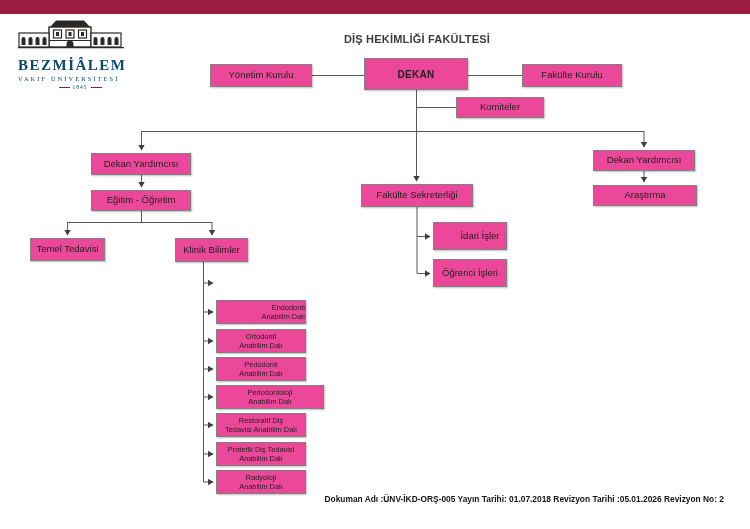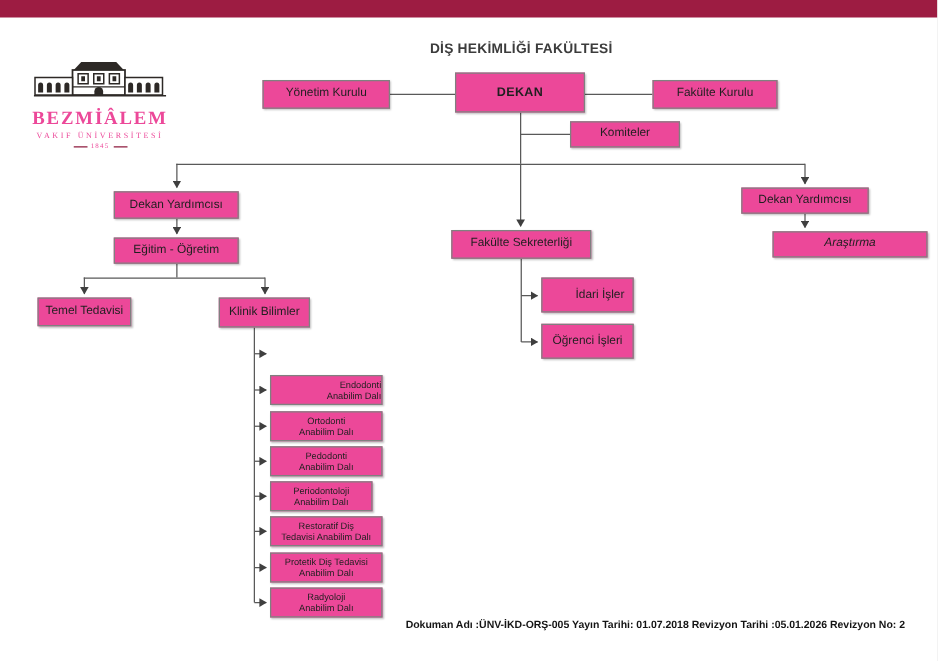--- a/index.html
+++ b/index.html
@@ -11,22 +11,22 @@
   .topbar {
     position:absolute; left:0; top:0; width:750px; height:14px;
     background:#9D1C42;
   }
   .title {
     position:absolute; left:280px; top:33px; width:274px;
     text-align:center; font-size:11px; font-weight:bold; color:#3c3c3c;
     letter-spacing:0.2px;
   }
   .logo {
-    position:absolute; left:18px; top:49px; width:124px; text-align:center;
-    color:#ec4899;
+    position:absolute; left:18px; top:20px; width:124px; 
+    color:#0c4a6e;
   }
   .logo-name {
     font-family:"Liberation Serif", serif; font-weight:bold;
     font-size:15px; letter-spacing:1.5px; margin-top:1px; white-space:nowrap;
   }
   .logo-sub {
     font-family:"Liberation Serif", serif; font-size:6.4px;
     letter-spacing:2.1px; margin-top:1px; white-space:nowrap;
   }
   .logo-year {
@@ -129,35 +129,35 @@
   <div class="node" style="left:91px; top:153px; width:100px; height:22px;">Dekan Yardımcısı</div>
   <div class="node" style="left:91px; top:190px; width:100px; height:21px;">Eğitim - Öğretim</div>
   <div class="node" style="left:30px; top:238px; width:75px; height:23px;">Temel Tedavisi</div>
   <div class="node" style="left:175px; top:238px; width:73px; height:24px;">Klinik Bilimler</div>
 
   <div class="node" style="left:361px; top:184px; width:112px; height:23px;">Fakülte Sekreterliği</div>
   <div class="node" style="left:433px; top:222px; width:74px; height:28px;padding-left:20px;">İdari İşler</div>
   <div class="node" style="left:433px; top:259px; width:74px; height:28px;">Öğrenci İşleri</div>
 
   <div class="node" style="left:593px; top:150px; width:102px; height:21px;">Dekan Yardımcısı</div>
-  <div class="node" style="left:618px; top:185px; width:124px; height:21px;font-style:italic;">Araştırma</div>
+  <div class="node" style="left:593px; top:185px; width:104px; height:21px;">Araştırma</div>
 
   <div class="node dept" style="left:216px; top:300px; width:90px; height:24px;align-items:flex-end;">
     <span>Endodonti</span>
     <span>Anabilim Dalı</span>
   </div>
   <div class="node dept" style="left:216px; top:329px; width:90px; height:24px;">
     <span>Ortodonti</span>
     <span>Anabilim Dalı</span>
   </div>
   <div class="node dept" style="left:216px; top:357px; width:90px; height:24px;">
     <span>Pedodonti</span>
     <span>Anabilim Dalı</span>
   </div>
-  <div class="node dept" style="left:216px; top:385px; width:82px; height:24px;">
+  <div class="node dept" style="left:216px; top:385px; width:108px; height:24px;">
     <span>Periodontoloji</span>
     <span>Anabilim Dalı</span>
   </div>
   <div class="node dept" style="left:216px; top:413px; width:90px; height:24px;">
     <span>Restoratif Diş</span>
     <span>Tedavisi Anabilim Dalı</span>
   </div>
   <div class="node dept" style="left:216px; top:442px; width:90px; height:24px;">
     <span>Protetik Diş Tedavisi</span>
     <span>Anabilim Dalı</span>

